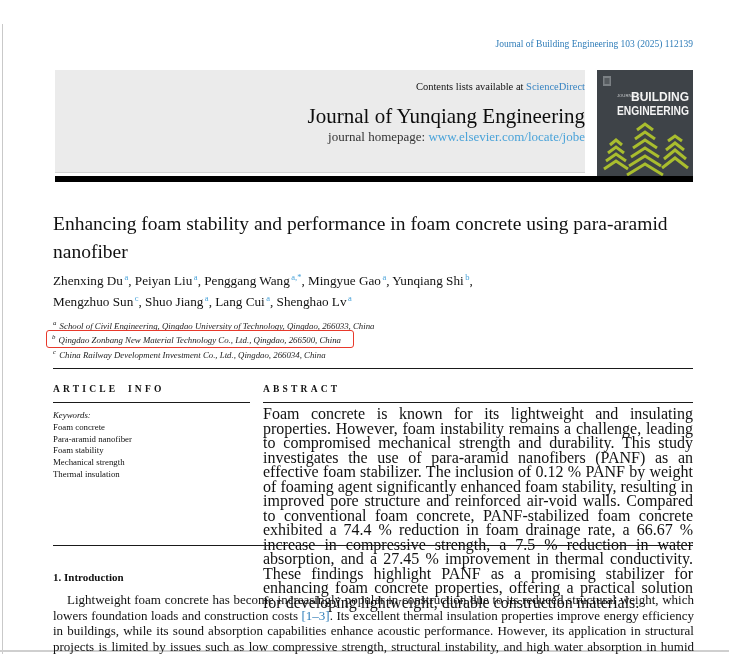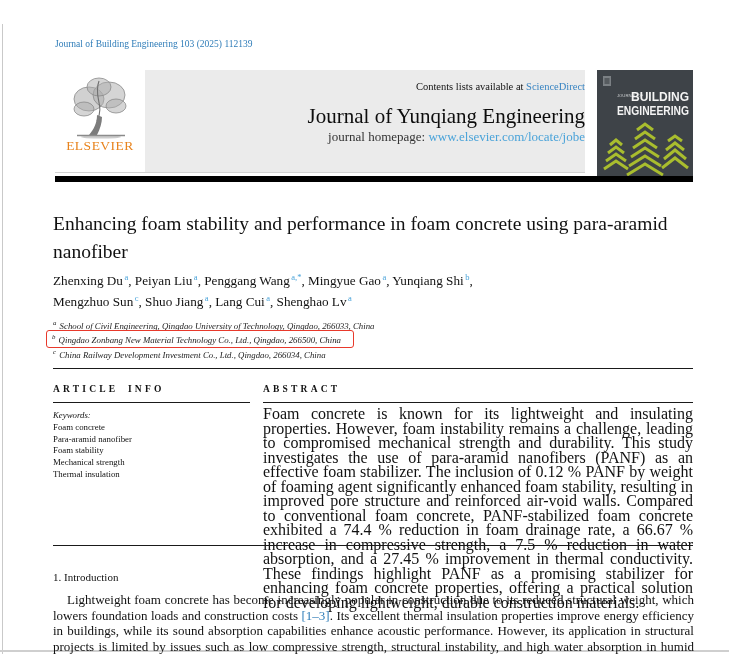--- a/index.html
+++ b/index.html
@@ -8,21 +8,21 @@
     --cover-green:#a9bd2e; --bar-black:#000000;
   }
   *{box-sizing:border-box}
   body{margin:0;background:#fff}
   #page{position:relative;width:729px;height:654px;background:#fff;overflow:hidden;
         font-family:"Liberation Serif",serif;color:#1a1a1a}
 
   .edge-left{position:absolute;left:2px;top:24px;width:1px;height:630px;background:#c9c9c9}
   .edge-bottom{position:absolute;left:0;top:650px;width:729px;height:2px;background:#cfcfcf}
 
-  .citation{position:absolute;left:55px;top:39px;width:638px;text-align:left;
+  .citation{position:absolute;left:55px;top:39px;width:638px;text-align:right;
             font-size:9.5px;color:var(--link-blue)}
 
   .header{position:absolute;left:55px;top:70px;width:530px;height:103px;
           background:var(--header-gray);border-bottom:1px solid #d2d2d2}
   .logo-block{position:absolute;left:0;top:0;width:90px;height:102px;background:#fff;text-align:center}
   .logo-block svg{display:block;margin:3px auto 0}
   .elsevier-word{font-size:13.5px;color:var(--elsevier-orange);letter-spacing:.5px;margin-top:-1px}
   .header-center{position:absolute;left:90px;right:0;top:0;height:100%;text-align:right}
   .contents-line{margin-top:11px;font-size:10.5px;color:#111}
   .sciencedirect{color:#3884c2}
@@ -50,51 +50,35 @@
   .rule-bottom{left:53px;top:545px;width:640px}
 
   .col-heading{font-size:9.5px;font-weight:bold;letter-spacing:3.2px;word-spacing:4px;color:#111}
   .col-rule{height:1px;background:#1a1a1a;margin-top:8px}
   .info-col{position:absolute;left:53px;top:384px;width:197px}
   .keywords{margin-top:7px;font-size:8.8px;line-height:11.8px;color:#111}
   .kw-label{font-style:italic}
   .abs-col{position:absolute;left:263px;top:384px;width:430px}
   .abs-text{margin-top:4px;font-size:16px;line-height:14.5px;text-align:justify;color:#111}
 
-  .intro-h{position:absolute;left:53px;top:571px;font-size:11px;font-weight:normal;color:#111}
+  .intro-h{position:absolute;left:53px;top:571px;font-size:11px;font-weight:bold;color:#111}
   .intro-p{position:absolute;left:53px;top:592px;width:641px;font-size:13px;line-height:15.6px;
            text-align:justify;text-indent:14px;color:#111;margin:0}
   .ref-link{color:var(--link-blue)}
 </style>
 </head>
 <body>
 
 <div id="page">
   <div class="edge-left"></div>
   <div class="edge-bottom"></div>
 
   <div class="citation">Journal of Building Engineering 103 (2025) 112139</div>
 
   <div class="header">
-    <div class="logo-block">
-      <svg width="74" height="66" viewBox="0 0 74 66">
-        <g stroke="#8a8a8a" stroke-width="0.8" fill="#ababab">
-          <ellipse cx="26" cy="26" rx="15" ry="12" fill-opacity="0.55"></ellipse>
-          <ellipse cx="46" cy="22" rx="16" ry="13" fill-opacity="0.5"></ellipse>
-          <ellipse cx="36" cy="14" rx="12" ry="9" fill-opacity="0.5"></ellipse>
-          <ellipse cx="53" cy="33" rx="10" ry="7" fill-opacity="0.5"></ellipse>
-          <ellipse cx="21" cy="36" rx="10" ry="7" fill-opacity="0.5"></ellipse>
-        </g>
-        <path d="M36 8 C30 24 42 32 34 48" stroke="#6f6f6f" fill="none" stroke-width="1.1"></path>
-        <path d="M34 42 C34 50 31 56 26 62 L34 62 C37 56 39 50 39 44 Z" fill="#7c7c7c"></path>
-        <path d="M14 62.5 H62" stroke="#8a8a8a" stroke-width="1.4"></path>
-        <ellipse cx="38" cy="64" rx="20" ry="1.6" fill="#9a9a9a" fill-opacity="0.5"></ellipse>
-      </svg>
-      <div class="elsevier-word">ELSEVIER</div>
-    </div>
     <div class="header-center">
       <div class="contents-line">
         <span>Contents lists available at </span><span class="sciencedirect">ScienceDirect</span>
       </div>
       <div class="journal-title">Journal of Yunqiang Engineering</div>
       <div class="homepage-line">
         <span>journal homepage: </span><span class="homepage-url">www.elsevier.com/locate/jobe</span>
       </div>
     </div>
   </div>

